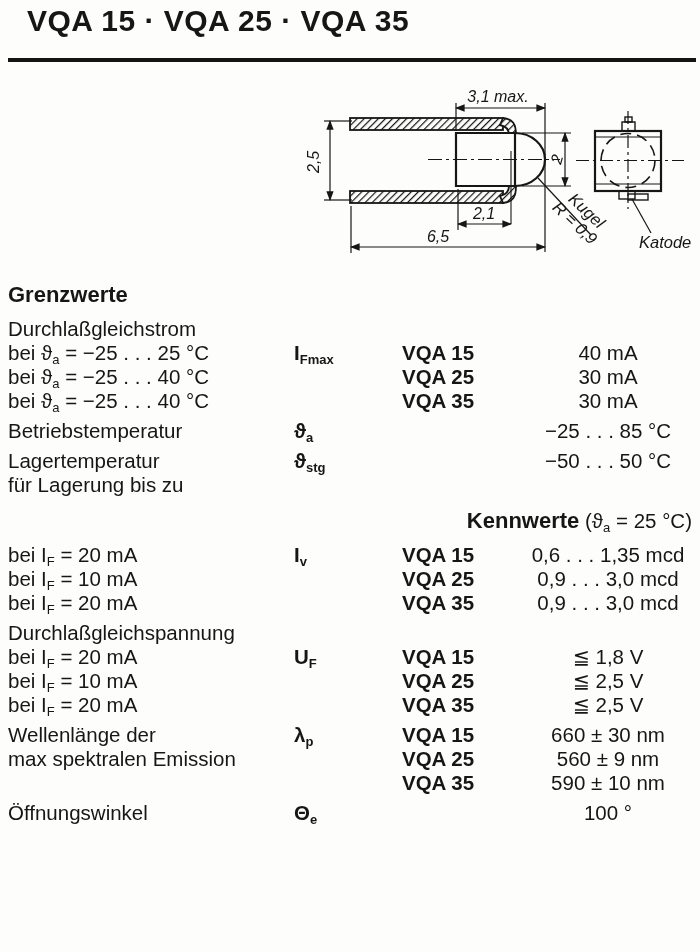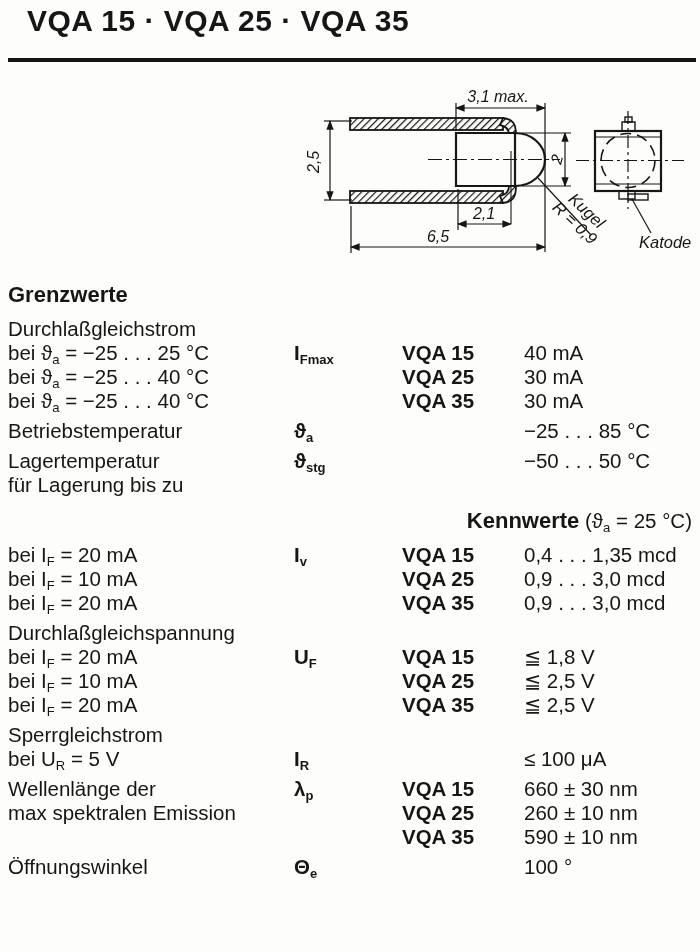--- a/index.html
+++ b/index.html
@@ -30,21 +30,21 @@
     font-size:22px;font-weight:bold;line-height:24px;margin:0 0 10px 0;
   }
   .section-heading .suffix{font-weight:normal;font-size:20.5px;}
   .group{margin-top:6px;}
   .group.first{margin-top:0;}
   .param{line-height:24px;}
   .row{display:flex;align-items:baseline;line-height:24px;}
   .c1{width:286px;flex:none;}
   .c2{width:108px;flex:none;font-weight:bold;}
   .c3{width:122px;flex:none;font-weight:bold;}
-  .c4{flex:1;text-align:left;white-space:nowrap;}
+  .c4{flex:1;text-align:center;white-space:nowrap;}
   sub{font-size:13px;vertical-align:-4px;line-height:0;}
   .kenn{margin-top:12px;text-align:right;}
 </style>
 </head>
 <body>
 
 <div class="title">VQA 15 · VQA 25 · VQA 35</div>
 <div class="title-rule"></div>
 
 <div class="diagram">
@@ -188,21 +188,21 @@
 
   <div class="section-heading kenn">
     <span>Kennwerte</span><span class="suffix"><span> (ϑ</span><sub>a</sub><span> = 25 °C)</span></span>
   </div>
 
   <div class="group first">
     <div class="row">
       <div class="c1"><span>bei I</span><sub>F</sub><span> = 20 mA</span></div>
       <div class="c2"><span>I</span><sub>v</sub></div>
       <div class="c3">VQA 15</div>
-      <div class="c4">0,4 . . . 1,35 mcd</div>
+      <div class="c4">0,6 . . . 1,35 mcd</div>
     </div>
     <div class="row">
       <div class="c1"><span>bei I</span><sub>F</sub><span> = 10 mA</span></div>
       <div class="c2"><span></span><sub></sub></div>
       <div class="c3">VQA 25</div>
       <div class="c4">0,9 . . . 3,0 mcd</div>
     </div>
     <div class="row">
       <div class="c1"><span>bei I</span><sub>F</sub><span> = 20 mA</span></div>
       <div class="c2"><span></span><sub></sub></div>
@@ -226,42 +226,33 @@
       <div class="c4">≦ 2,5 V</div>
     </div>
     <div class="row">
       <div class="c1"><span>bei I</span><sub>F</sub><span> = 20 mA</span></div>
       <div class="c2"><span></span><sub></sub></div>
       <div class="c3">VQA 35</div>
       <div class="c4">≦ 2,5 V</div>
     </div>
   </div>
 
-  <div class="group">
-    <div class="param">Sperrgleichstrom</div>
-    <div class="row">
-      <div class="c1"><span>bei U</span><sub>R</sub><span> = 5 V</span></div>
-      <div class="c2"><span>I</span><sub>R</sub></div>
-      <div class="c3"></div>
-      <div class="c4">≤ 100 μA</div>
-    </div>
-  </div>
 
   <div class="group">
     <div class="row">
       <div class="c1"><span>Wellenlänge der</span><sub></sub><span></span></div>
       <div class="c2"><span>λ</span><sub>p</sub></div>
       <div class="c3">VQA 15</div>
       <div class="c4">660 ± 30 nm</div>
     </div>
     <div class="row">
       <div class="c1"><span>max spektralen Emission</span><sub></sub><span></span></div>
       <div class="c2"><span></span><sub></sub></div>
       <div class="c3">VQA 25</div>
-      <div class="c4">260 ± 10 nm</div>
+      <div class="c4">560 ± 9 nm</div>
     </div>
     <div class="row">
       <div class="c1"><span></span><sub></sub><span></span></div>
       <div class="c2"><span></span><sub></sub></div>
       <div class="c3">VQA 35</div>
       <div class="c4">590 ± 10 nm</div>
     </div>
   </div>
 
   <div class="group">

